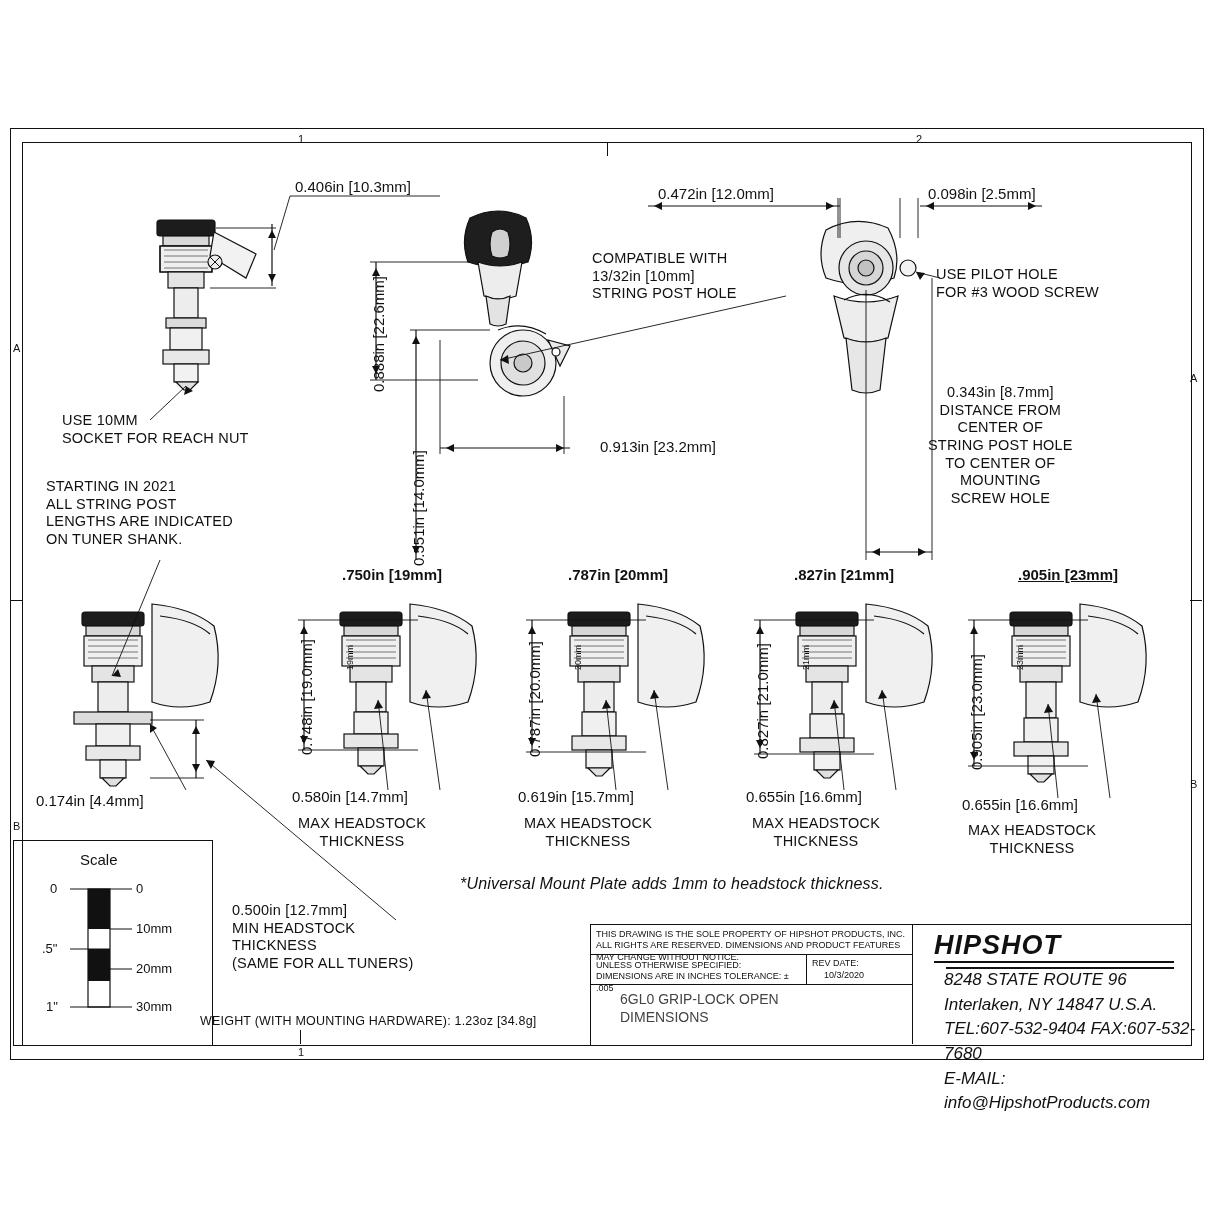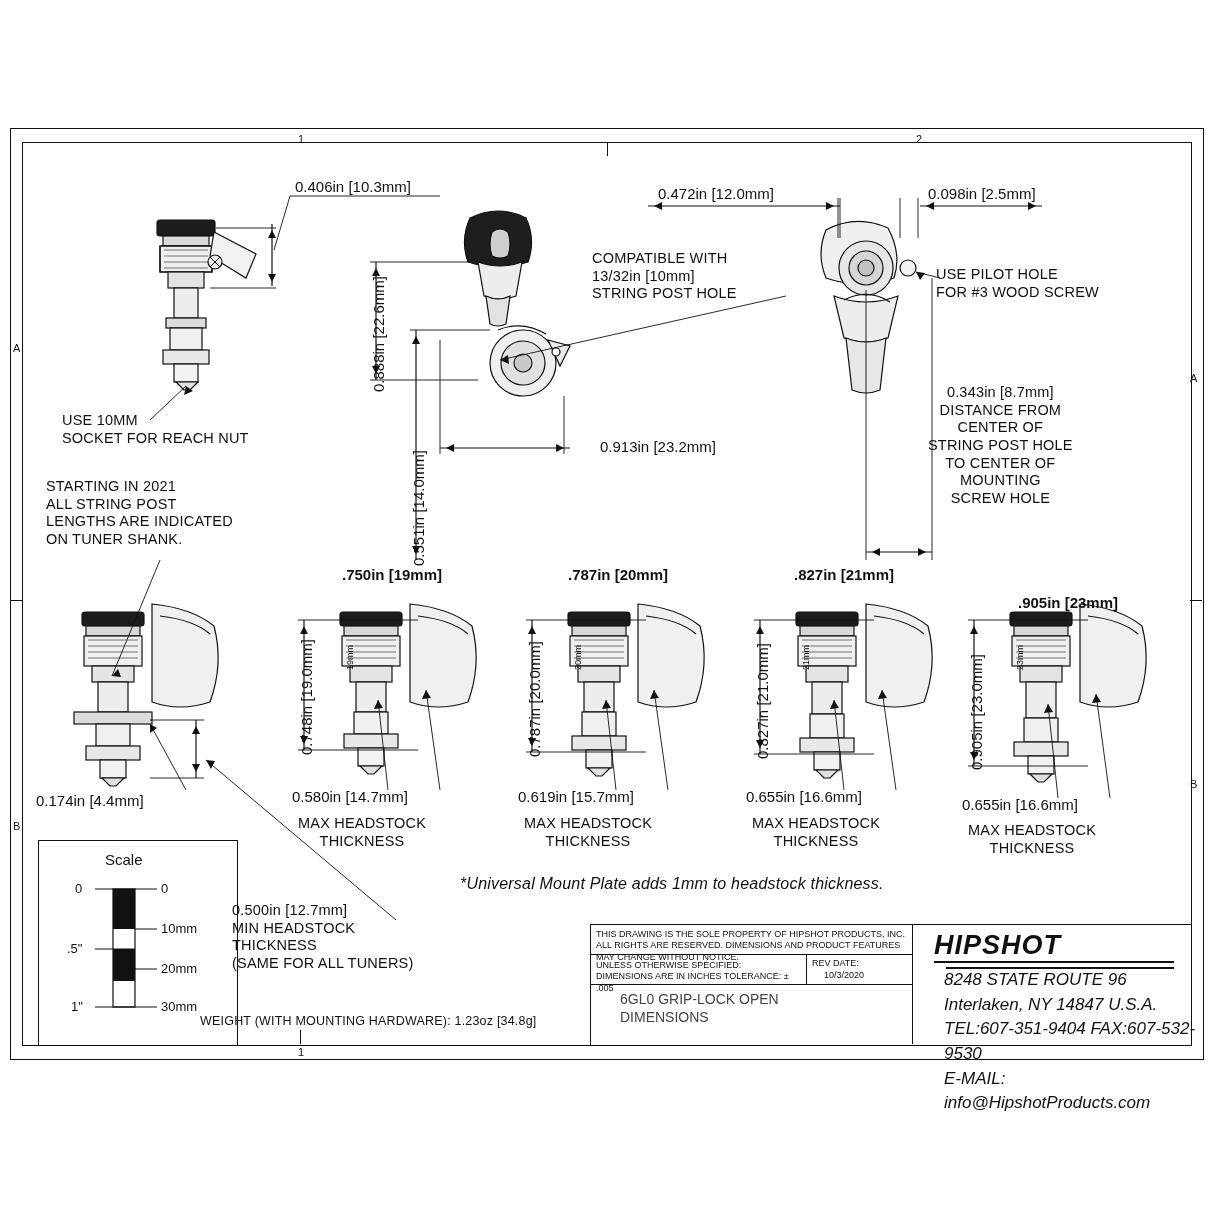--- a/index.html
+++ b/index.html
@@ -308,35 +308,35 @@
 THICKNESS</div>
   <div style="position:absolute;left:573px;top:670px;font-size:9px;transform:rotate(-90deg);transform-origin:0 0;">20mm</div>
 
   <div class="dim bold" style="left:794px;top:566px;">.827in [21mm]</div>
   <div class="dimv" style="left:754px;top:759px;">0.827in [21.0mm]</div>
   <div class="dim" style="left:746px;top:788px;">0.655in [16.6mm]</div>
   <div class="txt" style="left:752px;top:815px;text-align:center;">MAX HEADSTOCK
 THICKNESS</div>
   <div style="position:absolute;left:801px;top:670px;font-size:9px;transform:rotate(-90deg);transform-origin:0 0;">21mm</div>
 
-  <div class="dim bold" style="left:1018px;top:594px;">.905in [23mm]</div>
+  <div class="dim bold" style="left:1018px;top:566px;text-decoration:underline;">.905in [23mm]</div>
   <div class="dimv" style="left:968px;top:770px;">0.905in [23.0mm]</div>
   <div class="dim" style="left:962px;top:796px;">0.655in [16.6mm]</div>
   <div class="txt" style="left:968px;top:822px;text-align:center;">MAX HEADSTOCK
 THICKNESS</div>
   <div style="position:absolute;left:1015px;top:670px;font-size:9px;transform:rotate(-90deg);transform-origin:0 0;">23mm</div>
 
   <div class="txt ital" style="left:460px;top:874px;font-size:16px;">*Universal Mount Plate adds 1mm to headstock thickness.</div>
   <div class="txt" style="left:232px;top:902px;">0.500in [12.7mm]
 MIN HEADSTOCK
 THICKNESS
 (SAME FOR ALL TUNERS)</div>
   <div class="txt" style="left:200px;top:1014px;font-size:12.5px;">WEIGHT (WITH MOUNTING HARDWARE): 1.23oz [34.8g]</div>
 
-  <div class="scalebox" style="left:38px;top:840px;width:198px;height:204px;">
+  <div class="scalebox" style="left:13px;top:840px;width:198px;height:204px;">
     <div class="sc-l" style="left:66px;top:10px;font-size:15px;">Scale</div>
     <svg width="198" height="204">
       <rect x="74" y="48" width="22" height="118" fill="#ffffff" stroke="#111" stroke-width="1.2"></rect>
       <rect x="74" y="48" width="22" height="40" fill="#111"></rect>
       <rect x="74" y="108" width="22" height="32" fill="#111"></rect>
       <path d="M56 48 h40 M56 108 h40 M56 166 h40" stroke="#111" stroke-width="1"></path>
       <path d="M96 48 h22 M96 88 h22 M96 128 h22 M96 166 h22" stroke="#111" stroke-width="1"></path>
     </svg>
     <div class="sc-l" style="left:36px;top:40px;">0</div>
     <div class="sc-l" style="left:28px;top:100px;">.5"</div>
@@ -360,17 +360,17 @@
   <div class="tbtxt2" style="left:600px;top:990px;font-size:14px;white-space:pre;color:#444;">6GL0 GRIP-LOCK OPEN
 DIMENSIONS</div>
 
   <div class="hipshot" style="left:934px;top:930px;">HIPSHOT</div>
   <svg width="260" height="40" style="left:928px;top:930px;">
     <path d="M6 32 h240 M18 38 h228" stroke="#111" stroke-width="2.2" fill="none"></path>
   </svg>
   <div class="addr" style="left:944px;top:968px;">
     <div>8248 STATE ROUTE 96</div>
     <div>Interlaken, NY 14847 U.S.A.</div>
-    <div>TEL:607-351-9404 FAX:607-532-9530</div>
+    <div>TEL:607-532-9404 FAX:607-532-7680</div>
     <div>E-MAIL: info@HipshotProducts.com</div>
   </div>
 
 </div>
 
 </body></html>

